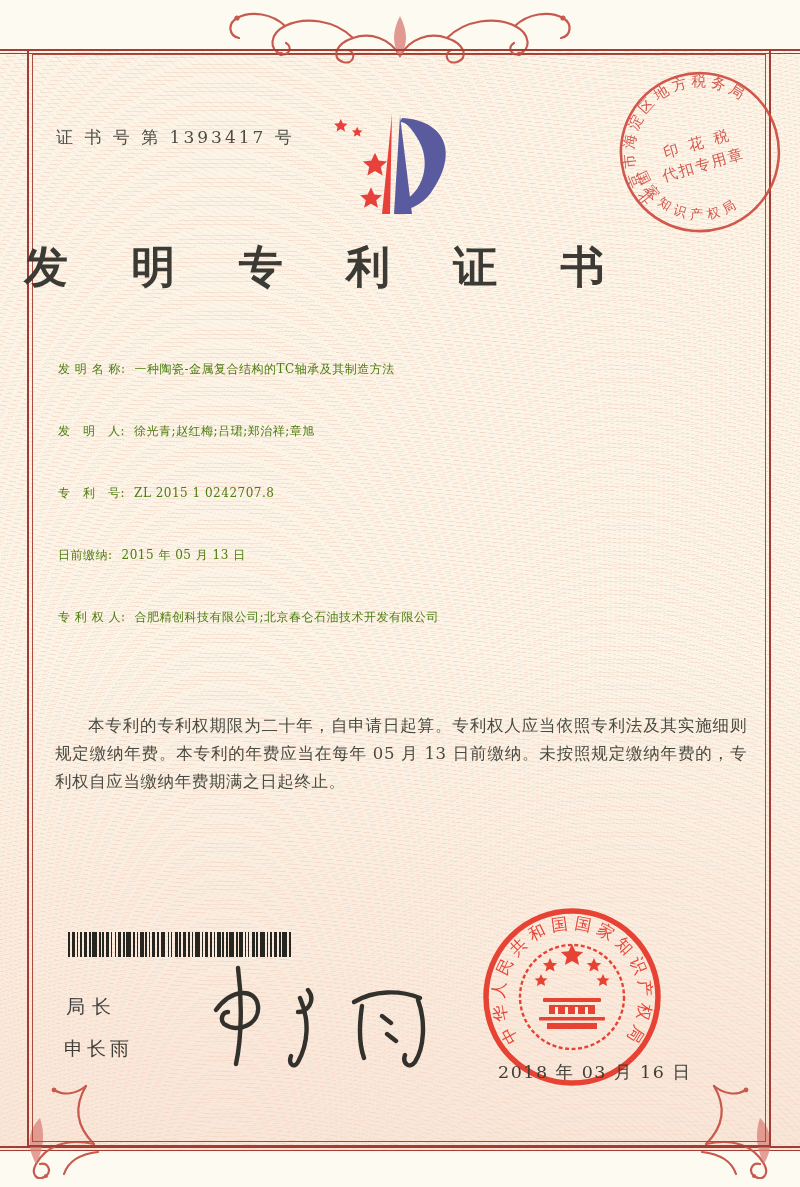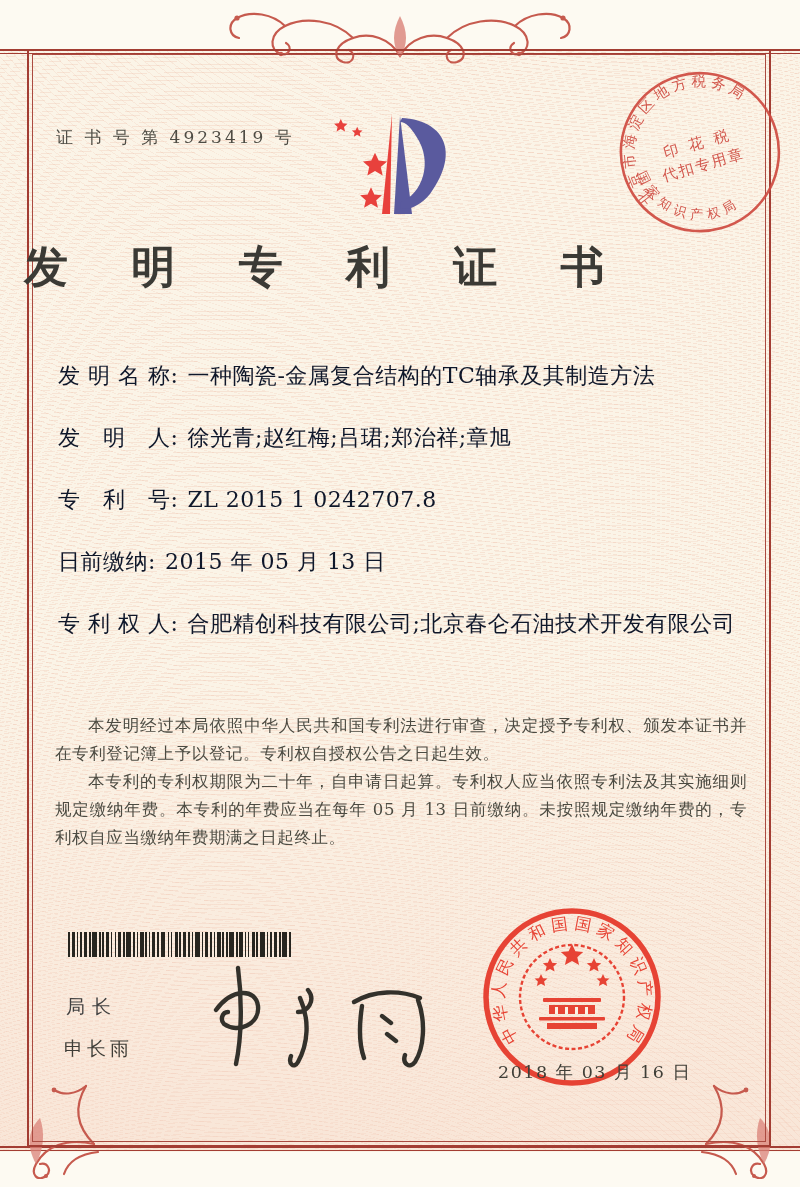--- a/index.html
+++ b/index.html
@@ -20,21 +20,21 @@
   .rule.t1{top:49px;height:2px;} .rule.t2{top:53px;height:1px;}
   .rule.b1{top:1146px;height:2px;} .rule.b2{top:1150px;height:1px;}
   
   .frame{position:absolute;left:27px;top:49px;width:744px;height:1098px;border:2.5px solid #a33d33;box-sizing:border-box;}
   .frame-inner{position:absolute;inset:3px;border:1px solid #ab4a40;}
   .orn{position:absolute;}
   
   .cert-no{position:absolute;left:56px;top:126px;font-size:17px;letter-spacing:3px;color:#4e4c44;}
   .title{position:absolute;left:0;top:238px;width:800px;text-align:left;font-size:44px;font-weight:600;
          color:#3b3a35;letter-spacing:24px;text-indent:24px;}
-  .field{position:absolute;left:58px;width:690px;font-size:22px;color:#0f172a;letter-spacing:.5px;white-space:nowrap;}
+  .field{position:absolute;left:58px;width:690px;font-size:12px;color:#4d7c0f;letter-spacing:.5px;white-space:nowrap;}
   .field .val{margin-left:9px;}
   .f0{top:361px;} .f1{top:423px;} .f2{top:485px;} .f3{top:547px;} .f4{top:609px;} .f5{top:671px;}
   .body-text{position:absolute;left:55px;top:712px;width:692px;}
   .body-text p{margin:0;font-size:16.5px;line-height:28px;color:#4c4b42;letter-spacing:.6px;
                text-indent:2em;text-align:justify;}
   .barcode{position:absolute;left:68px;top:932px;height:25px;display:flex;align-items:stretch;}
   .barcode span{display:block;background:#27251f;}
   .director-title{position:absolute;left:66px;top:994px;font-size:19px;letter-spacing:7px;color:#404040;}
   .director-name{position:absolute;left:64px;top:1036px;font-size:19px;letter-spacing:4px;color:#3e3d37;}
   .sig{position:absolute;left:196px;top:960px;}
@@ -99,21 +99,21 @@
     <g fill="#c65a4e">
         <circle cx="48" cy="16" r="2.4"></circle>
         <circle cx="40" cy="102" r="2"></circle>
       </g>
   </svg>
 
   <div class="frame">
     <div class="frame-inner"></div>
   </div>
 
-  <div class="cert-no">证 书 号 第 4923419 号</div>
+  <div class="cert-no">证 书 号 第 1393417 号</div>
 
   <svg class="logo" width="140" height="112" viewBox="0 0 140 112">
     <g fill="#e8413c">
       <path d="M62,4 L52,104 L60,104 Z"></path>
       <path d="M60,14 l3.5,7.5 8,.8 -6,5.4 1.8,7.9 -7.3-4.2 -7.3,4.2 1.8-7.9 -6-5.4 8-.8 Z" transform="translate(-18,28) scale(1.05)"></path>
       <path d="M60,14 l2.6,5.6 6,.6 -4.5,4 1.3,5.9 -5.4-3.1 -5.4,3.1 1.3-5.9 -4.5-4 6-.6 Z" transform="translate(-36,-2) scale(0.78)"></path>
       <path d="M60,14 l2.6,5.6 6,.6 -4.5,4 1.3,5.9 -5.4-3.1 -5.4,3.1 1.3-5.9 -4.5-4 6-.6 Z" transform="translate(-10,8) scale(0.62)"></path>
       <path d="M60,14 l2.6,5.6 6,.6 -4.5,4 1.3,5.9 -5.4-3.1 -5.4,3.1 1.3-5.9 -4.5-4 6-.6 Z" transform="translate(-44,34) scale(0.6)"></path>
       <path d="M60,14 l3.5,7.5 8,.8 -6,5.4 1.8,7.9 -7.3-4.2 -7.3,4.2 1.8-7.9 -6-5.4 8-.8 Z" transform="translate(-16,64) scale(0.95)"></path>
     </g>
@@ -151,21 +151,20 @@
     <span class="lbl">专　利　号:</span><span class="val">ZL 2015 1 0242707.8</span>
   </div>
   <div class="field f3">
     <span class="lbl">日前缴纳:</span><span class="val">2015 年 05 月 13 日</span>
   </div>
   <div class="field f4">
     <span class="lbl">专 利 权 人:</span><span class="val">合肥精创科技有限公司;北京春仑石油技术开发有限公司</span>
   </div>
 
   <div class="body-text">
-    <p>本发明经过本局依照中华人民共和国专利法进行审查，决定授予专利权、颁发本证书并在专利登记簿上予以登记。专利权自授权公告之日起生效。</p>
     <p>本专利的专利权期限为二十年，自申请日起算。专利权人应当依照专利法及其实施细则规定缴纳年费。本专利的年费应当在每年 05 月 13 日前缴纳。未按照规定缴纳年费的，专利权自应当缴纳年费期满之日起终止。</p>
   </div>
 
   <div class="barcode" id="barcode">
       <span style="width: 1.6px; margin-right: 2.2px;"></span>
       <span style="width: 3.2px; margin-right: 1.6px;"></span>
       <span style="width: 1.6px; margin-right: 2.2px;"></span>
       <span style="width: 1.6px; margin-right: 1.6px;"></span>
       <span style="width: 3.2px; margin-right: 2.2px;"></span>
       <span style="width: 1.6px; margin-right: 1.6px;"></span>

